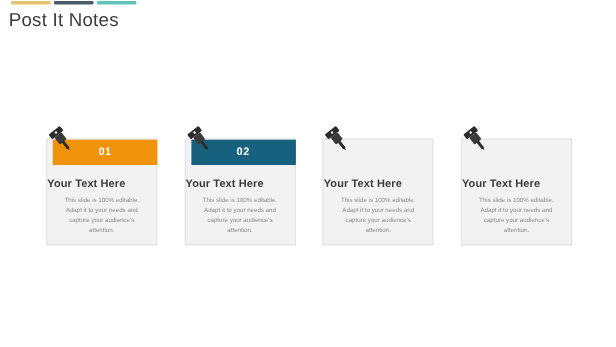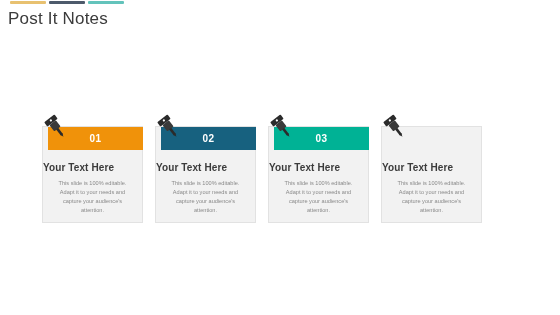--- a/index.html
+++ b/index.html
@@ -40,21 +40,21 @@
     color: #3b3b3b;
     letter-spacing: 0.2px;
     white-space: nowrap;
   }
 
   
   #cards-row {
     position: absolute;
     left: 42px;
     top: 126px;
-    width: 440px;
+    width: 478px;
     display: flex;
     justify-content: space-between;
   }
 
   .card {
     position: relative;
     width: 101px;
   }
 
   .card-sheet {
@@ -162,23 +162,20 @@
           <circle cx="15" cy="4.7" r="1.1" fill="#ffffff"></circle>
         </g>
       </svg>
       <div class="card-heading">Your Text Here</div>
       <p class="card-body-text">This slide is 100% editable. Adapt it to your needs and capture your audience's attention.</p>
     </div>
   </div>
 
   <div class="card">
     <div class="card-sheet" style="background: rgb(242, 242, 242);">
-      <div class="card-header" style="background: rgb(0, 178, 149);">
-        <span class="card-number">03</span>
-      </div>
       <svg class="pin-icon" viewBox="0 0 30 26">
         <g transform="rotate(-38 15 13)">
           <rect x="8.5" y="2" width="13" height="5.5" rx="1" fill="#2b2b2b"></rect>
           <rect x="11" y="7.5" width="8" height="8" rx="1" fill="#3a3a3a"></rect>
           <rect x="13.6" y="15" width="2.6" height="8" fill="#2b2b2b"></rect>
           <polygon points="13.6,21.5 16.2,21.5 14.9,25.2" fill="#2b2b2b"></polygon>
           <circle cx="15" cy="4.7" r="1.1" fill="#ffffff"></circle>
         </g>
       </svg>
       <div class="card-heading">Your Text Here</div>

